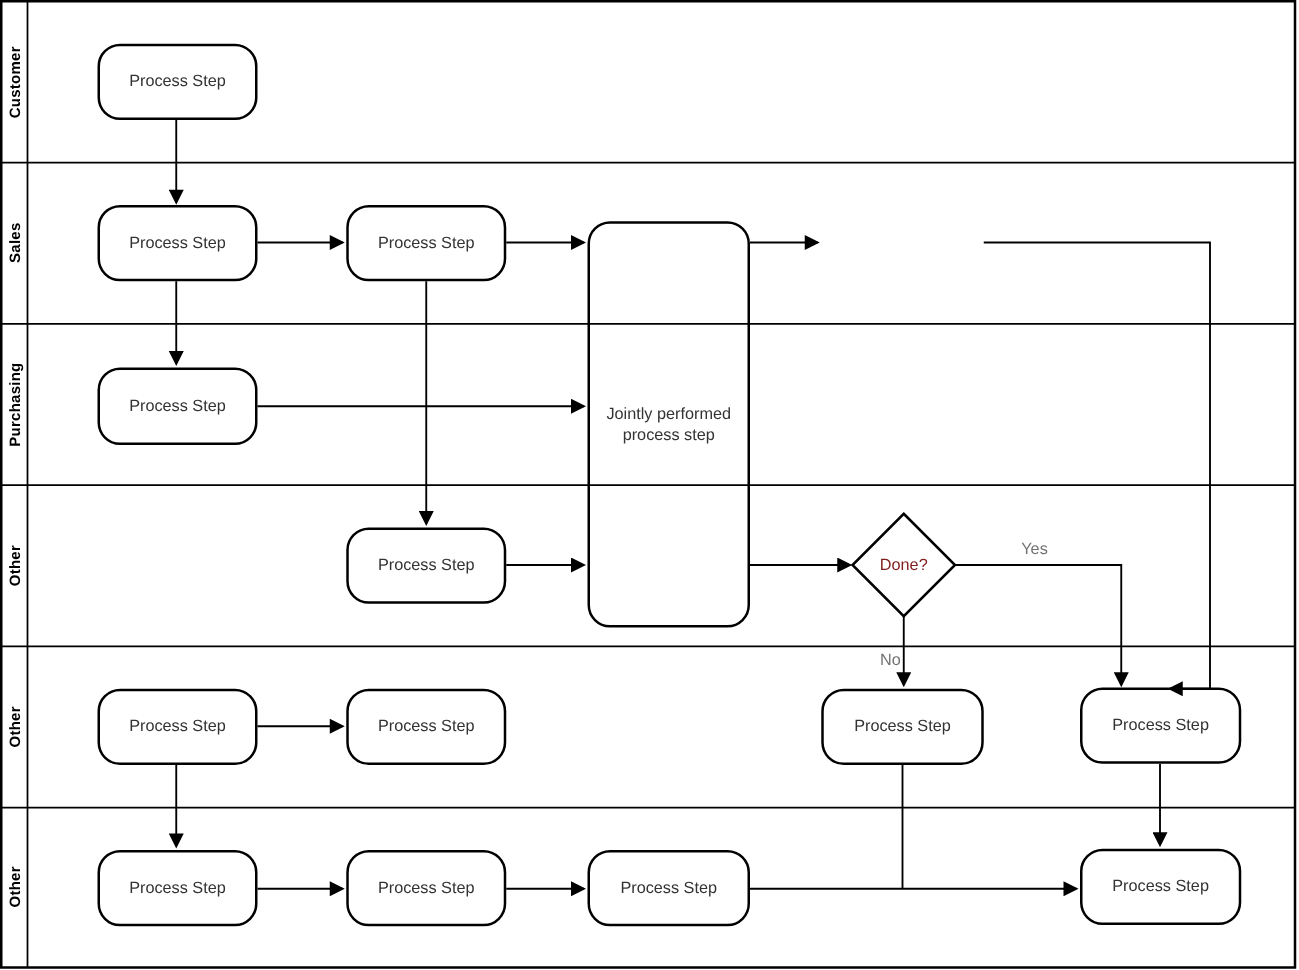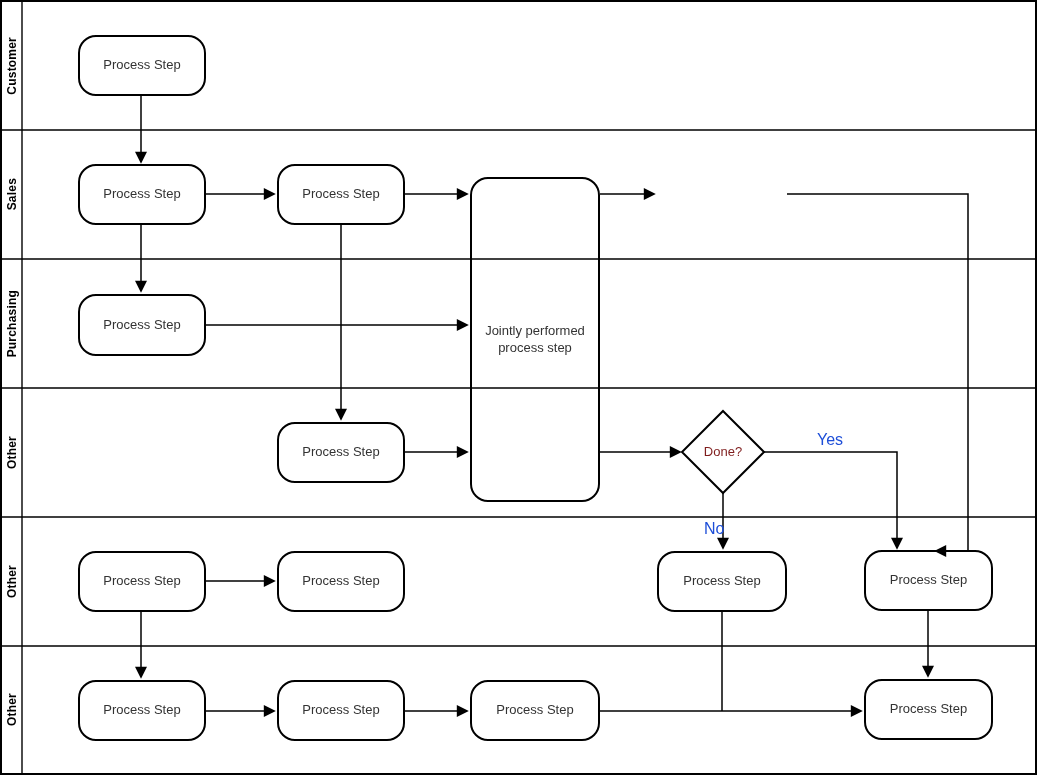--- a/index.html
+++ b/index.html
@@ -39,22 +39,22 @@
     writing-mode: vertical-rl;
     transform: rotate(180deg);
     font-weight: 700;
     font-size: 12px;
     letter-spacing: 0.2px;
     color: #000000;
     white-space: nowrap;
   }
   .free-label {
     position: absolute;
-    font-size: 16px;
-    color: #1d4ed8;
+    font-size: 13px;
+    color: #737373;
     white-space: nowrap;
   }
   .decision-label {
     position: absolute;
     left: 683px;
     top: 444px;
     width: 80px;
     text-align: center;
     font-size: 13px;
     color: #7f1d1d;

